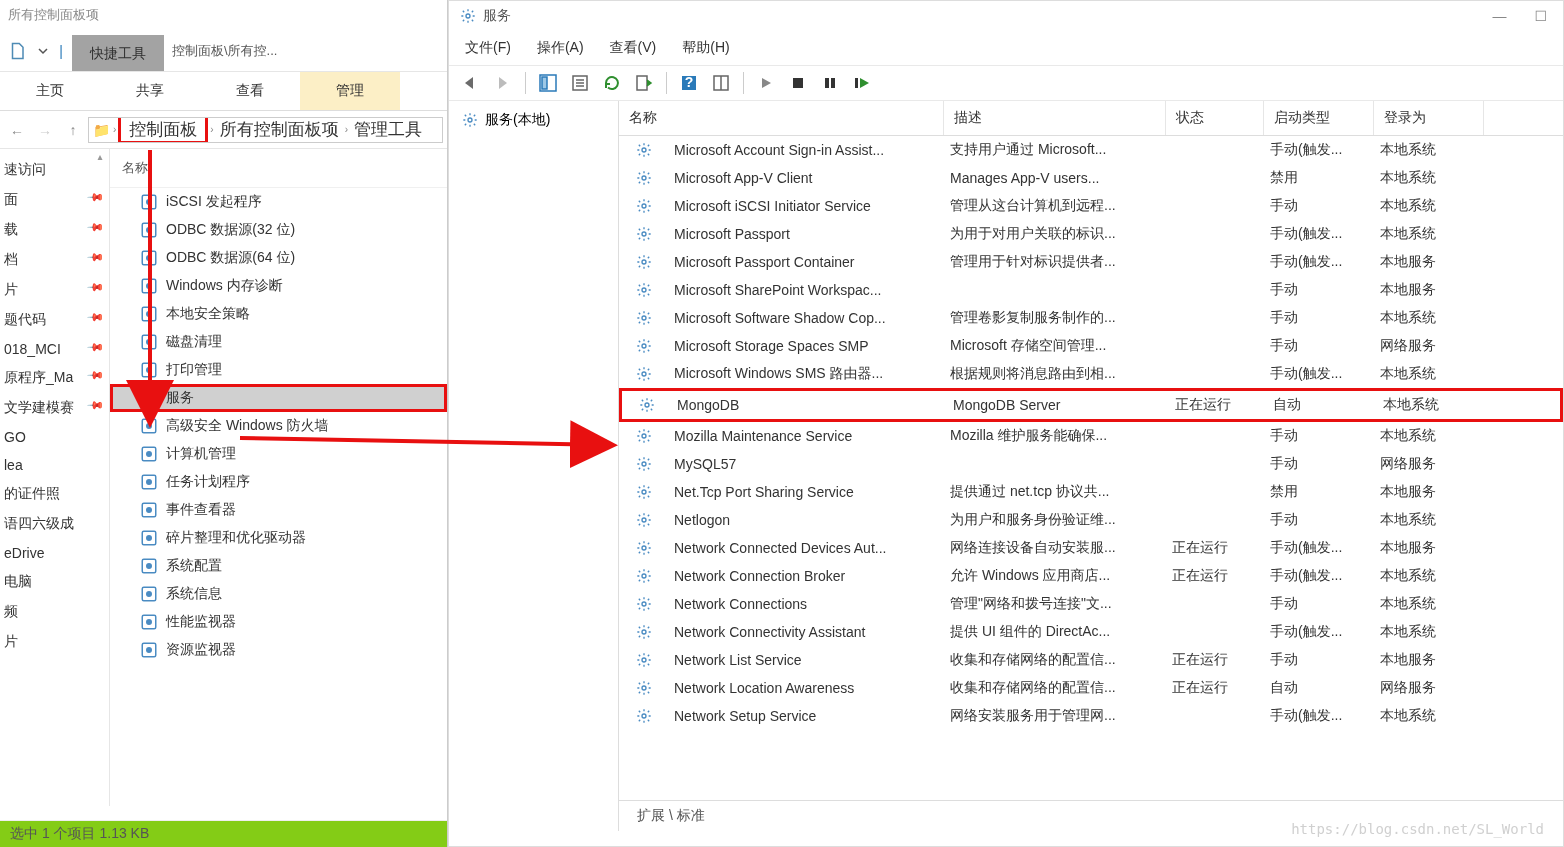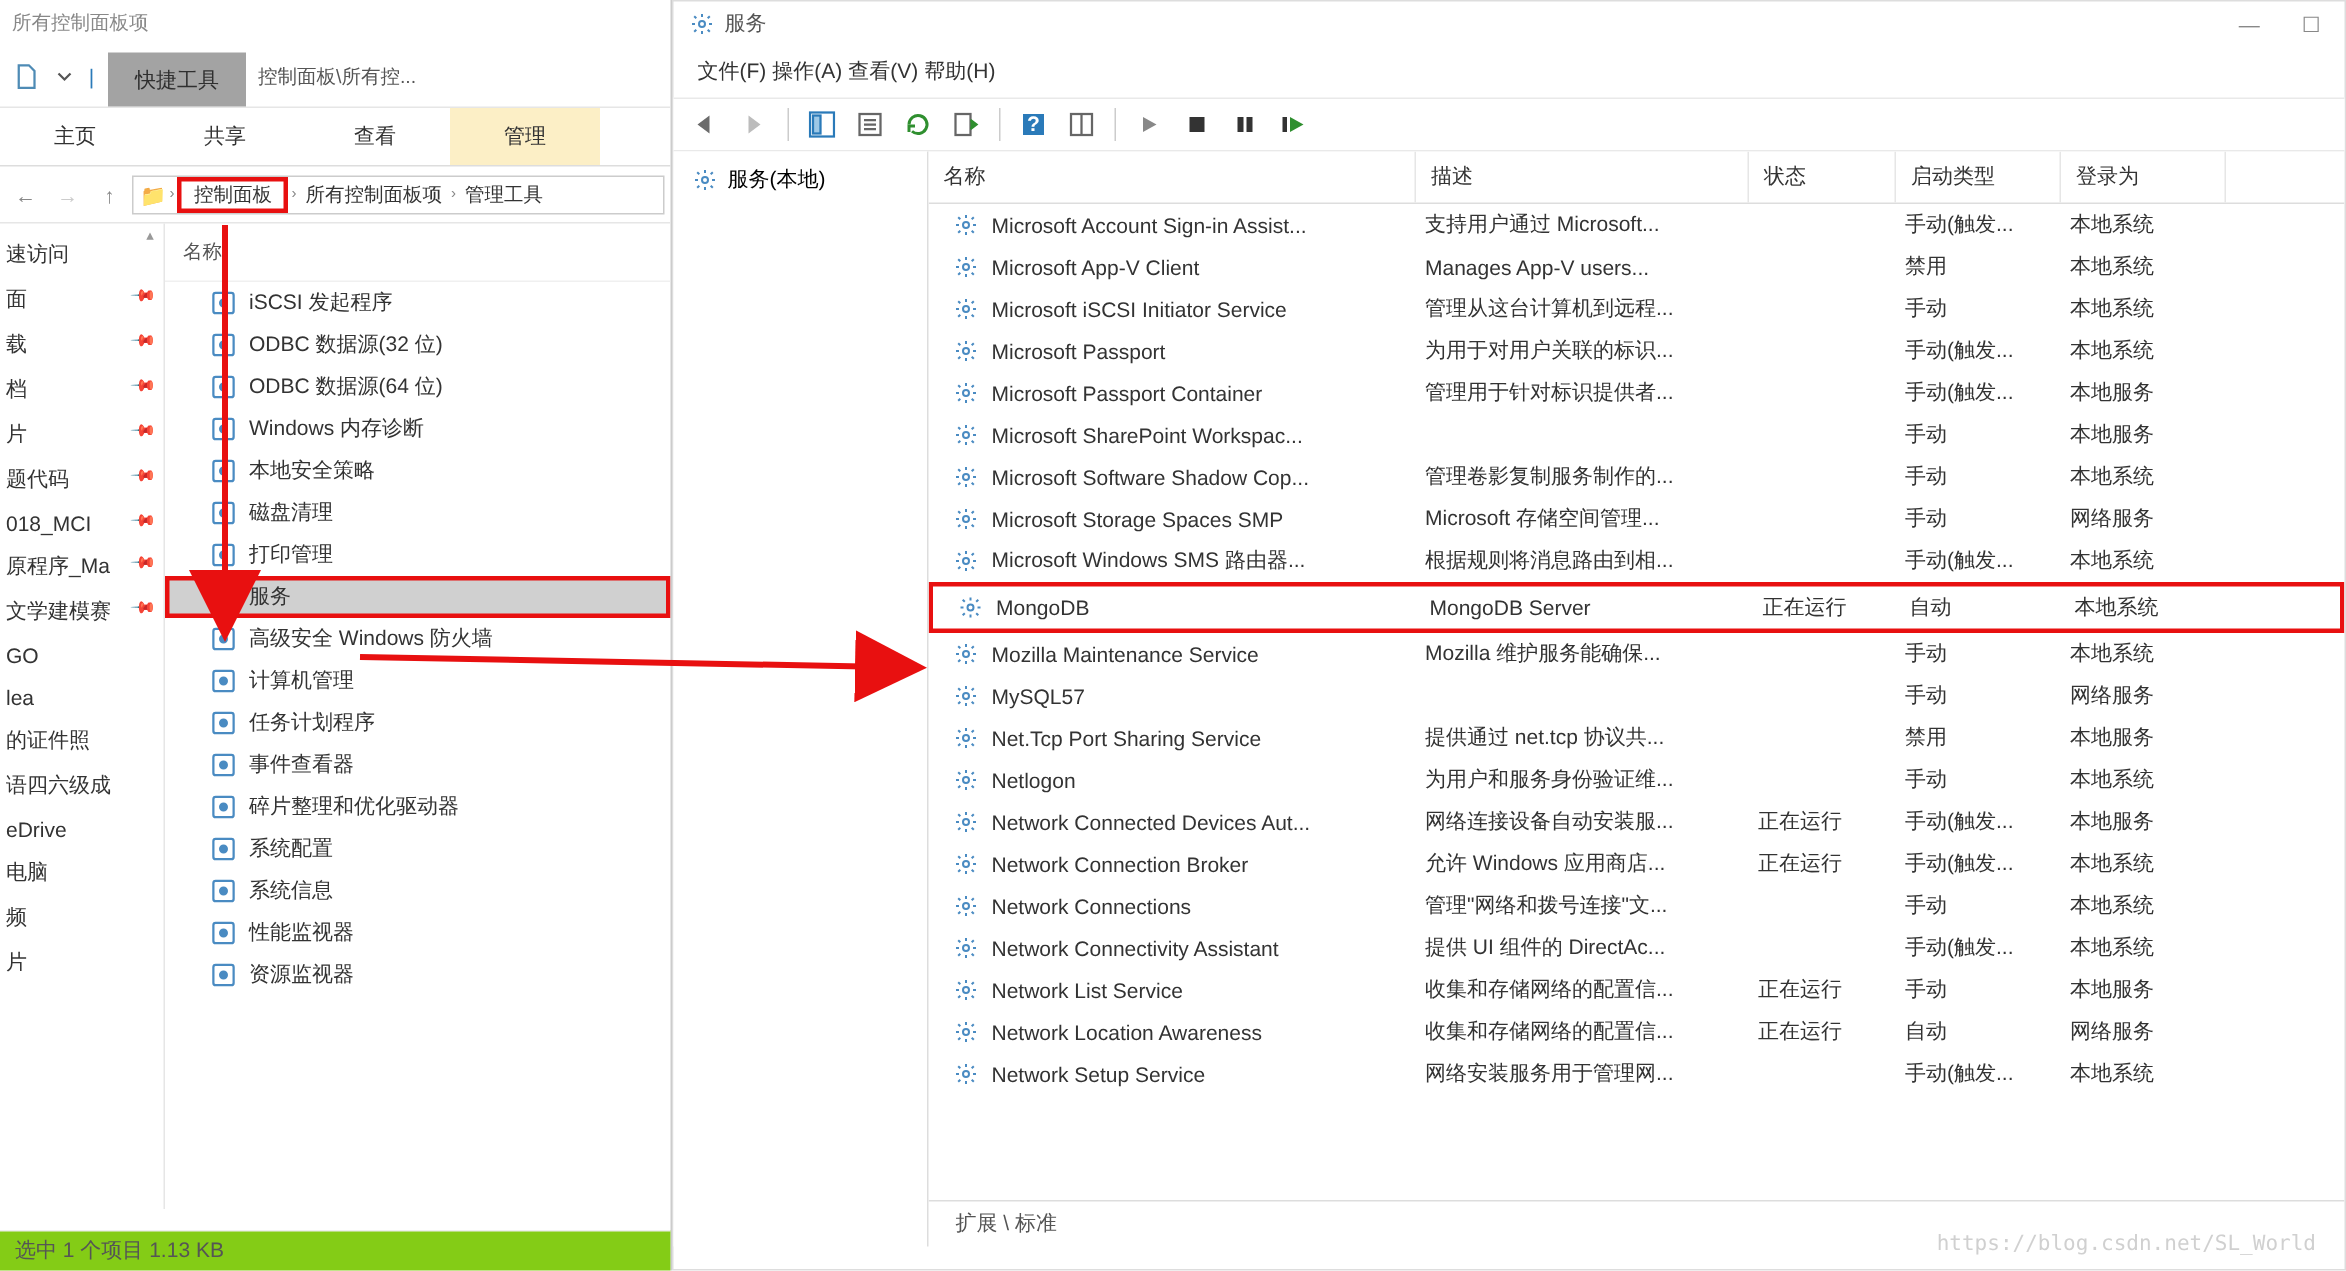--- a/index.html
+++ b/index.html
@@ -14,60 +14,60 @@
 .ribbon-dropdown { width:18px; display:flex; align-items:center; justify-content:center; }
 .ribbon-tabs { display:flex; align-items:flex-end; }
 .ribbon-tab { padding:10px 18px 8px 18px; color:#333; }
 .ribbon-tab.tool { background:#a3a3a3; color:#2f2f2f; }
 .ribbon-subtabs-row { display:flex; border-bottom:1px solid #ddd; }
 .ribbon-subtab { padding:10px 36px; color:#333; text-align:center; }
 .ribbon-subtab.warm { background:#fcefc6; }
 .explorer-address-row { display:flex; align-items:center; padding:2px 4px; border-bottom:1px solid #e6e6e6; height:38px; gap:2px; }
 .addr-btn { width:26px; height:22px; display:flex; align-items:center; justify-content:center; color:#888; }
 .addr-box { flex:1; display:flex; align-items:center; gap:2px; border:1px solid #ccc; height:26px; padding:0 4px; background:#fff; white-space:nowrap; overflow:hidden; }
-.addr-seg { padding:0 4px; color:#333; font-size:13px; white-space:nowrap; }
+.addr-seg { padding:0 4px; color:#333; font-size:17px; white-space:nowrap; }
 .addr-sep { color:#888; font-size:10px; }
 .addr-seg.hl { border:3px solid #e81010; padding:0 8px; }
 .left-body { display:flex; height:calc(100% - 190px); }
 .left-nav { width:110px; border-right:1px solid #e6e6e6; display:flex; flex-direction:column; padding-top:6px; position:relative; }
 .left-nav .scroll-up { position:absolute; right:2px; top:2px; width:14px; text-align:center; color:#999; font-size:10px; }
 .nav-item { display:flex; align-items:flex-start; justify-content:space-between; padding:6px 6px 6px 4px; color:#333; font-size:13px; white-space:nowrap; overflow:hidden; }
 .nav-item .pin { color:#9a9a9a; font-size:11px; transform:rotate(45deg); }
 .nav-item.group { font-weight:normal; }
 .left-content { flex:1; overflow:hidden; }
 .left-col-header { padding:10px 12px; color:#555; font-size:13px; border-bottom:1px solid #f0f0f0; }
 .left-list-item { display:flex; align-items:center; gap:8px; padding:5px 8px 5px 30px; color:#333; font-size:14px; }
 .left-list-item.sel { background:#d0d0d0; border:3px solid #e81010; padding:2px 5px 2px 27px; }
 .left-status { position:absolute; bottom:0; left:0; right:0; padding:4px 10px; color:#555; font-size:13px; border-top:1px solid #eee; background:#84cc16; }
 .item-icon { width:18px; height:18px; flex-shrink:0; display:inline-flex; align-items:center; justify-content:center; }
 
 
 .right-window { position:absolute; left:448px; top:0; right:0; height:847px; background:#fff; border:1px solid #ddd; }
 .svc-title-row { display:flex; align-items:center; padding:6px 10px; gap:6px; color:#555; }
 .svc-title-row .win-ctrls { margin-left:auto; display:flex; gap:28px; color:#888; padding-right:6px; }
-.svc-menu { display:flex; gap:4px; padding:8px 16px; color:#333; }
+.svc-menu { display:flex; gap:26px; padding:8px 16px; color:#333; }
 .svc-toolbar { display:flex; align-items:center; gap:8px; padding:6px 10px; border-top:1px solid #e9e9e9; border-bottom:1px solid #e9e9e9; background:#fff; }
 .tb-sep { width:1px; height:22px; background:#ccc; margin:0 2px; }
 .tb-btn { width:24px; height:22px; display:flex; align-items:center; justify-content:center; color:#3c3c3c; }
 .svc-body { display:flex; height:calc(100% - 115px);justify-content:flex-end; }
 .svc-left-pane { width:170px; border-right:1px solid #ddd; background:#fff; padding:6px; }
 .svc-left-pane .sel { background:#fff; padding:4px 6px; display:flex; gap:6px; align-items:center; }
 .svc-right-pane { flex:1; display:flex; flex-direction:column; overflow:hidden; }
 .svc-cols { display:flex; border-bottom:1px solid #ddd; background:#fff; }
 .svc-col { padding:8px 10px; color:#333; font-size:14px; border-right:1px solid #e6e6e6; }
 .c-name { flex:0 0 325px; }
 .c-desc { flex:0 0 222px; }
 .c-state { flex:0 0 98px; }
 .c-start { flex:0 0 110px; }
 .c-logon { flex:0 0 110px; }
 .svc-list { flex:1; overflow:auto; }
 .svc-row { display:flex; padding:4px 0 4px 10px; color:#333; font-size:14px; align-items:center; }
 .svc-row.hl { border:3px solid #e81010; }
 .svc-cell { padding:1px 6px; white-space:nowrap; overflow:hidden; text-overflow:ellipsis; }
-.svc-cell.n { flex:0 0 315px; display:flex; gap:8px; align-items:center; }
+.svc-cell.n { flex:0 0 315px; display:flex; gap:21px; align-items:center; }
 .svc-cell.d { flex:0 0 222px; }
 .svc-cell.s { flex:0 0 98px; }
 .svc-cell.t { flex:0 0 110px; }
 .svc-cell.l { flex:0 0 110px; }
 .svc-tabs-bottom { border-top:1px solid #ddd; padding:4px 12px; color:#555; font-size:13px; display:flex; gap:2px; }
 .svc-tabs-bottom span { padding:2px 6px; }
 .gear-icon { width:16px; height:16px; }
 .watermark { position:absolute; right:20px; bottom:10px; color:#d0d0d0; font-size:14px; font-family:monospace; }
 
 

